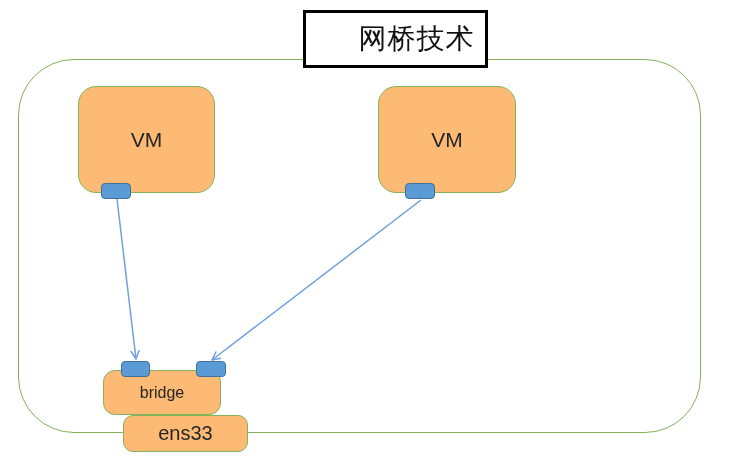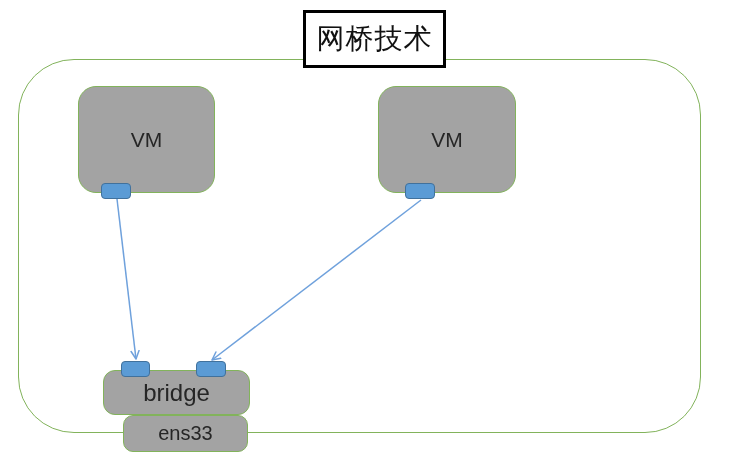--- a/index.html
+++ b/index.html
@@ -33,53 +33,54 @@
     left: 303px;
     top: 10px;
     width: 137px;
     height: 52px;
     background: #ffffff;
     border: 3px solid #000000;
     display: flex;
     align-items: center;
     justify-content: center;
     z-index: 3;
+    padding-left: 42px;
   }
   .title-box span {
     font-size: 28px;
     color: #111111;
     letter-spacing: 1px;
     white-space: nowrap;
   }
   .node {
     position: absolute;
-    background: #a3a3a3;
+    background: #fdba74;
     border: 1.4px solid #82b35b;
     display: flex;
     align-items: center;
     justify-content: center;
     color: #262626;
     z-index: 2;
     box-sizing: border-box;
   }
   .vm-box {
     width: 137px;
     height: 107px;
     border-radius: 18px;
     font-size: 21px;
   }
   .vm1 { left: 78px;  top: 86px; }
   .vm2 { left: 378px; top: 86px; width: 138px; }
   .bridge-box {
     left: 103px;
     top: 370px;
-    width: 147px;
+    width: 118px;
     height: 45px;
     border-radius: 12px;
-    font-size: 24px;
+    font-size: 16px;
   }
   .ens33-box {
     left: 123px;
     top: 415px;
     width: 125px;
     height: 37px;
     border-radius: 10px;
     font-size: 20px;
   }
   

